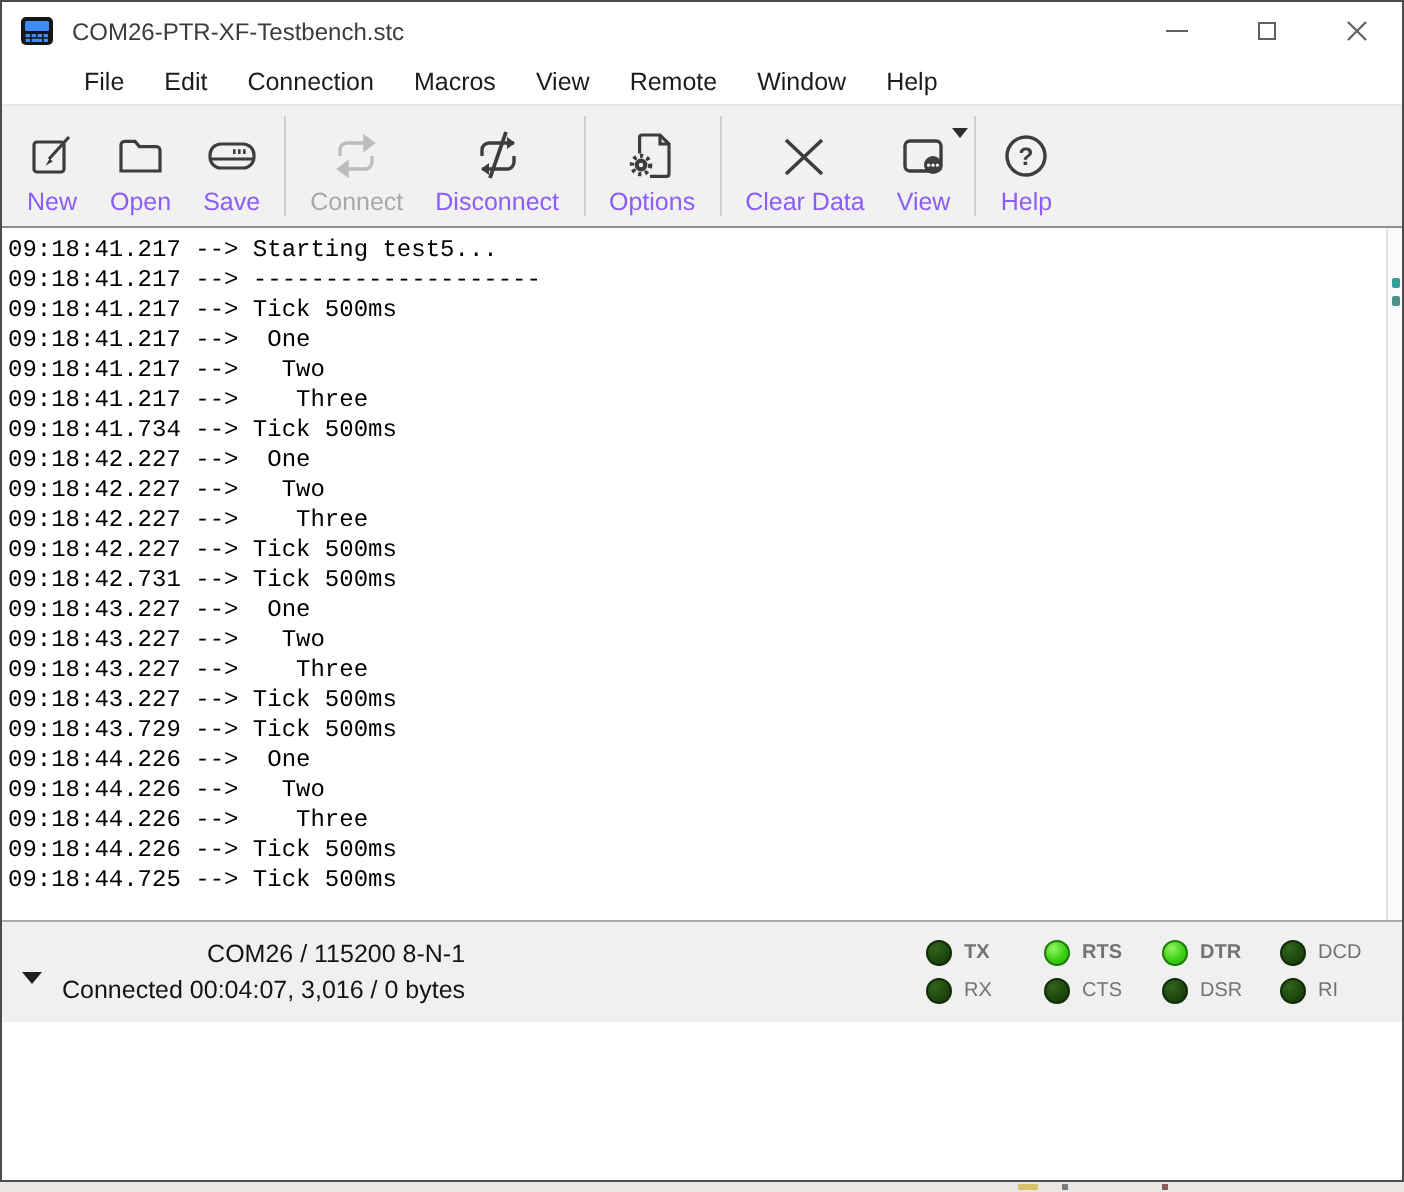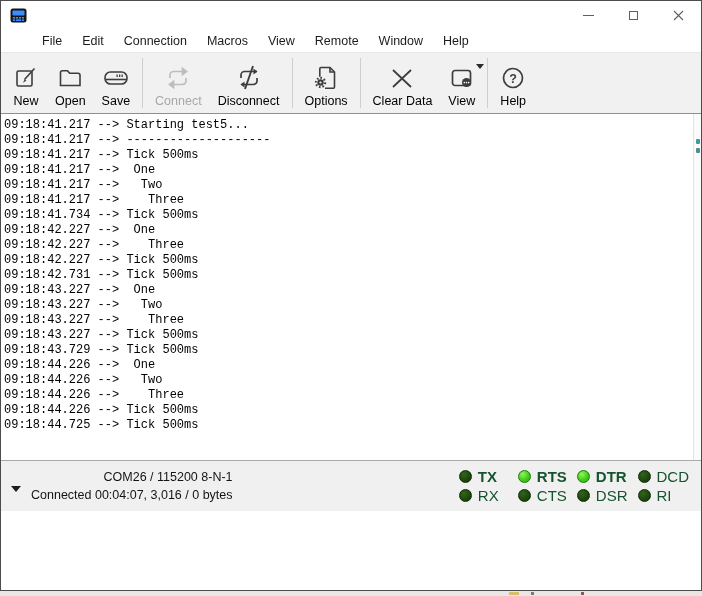--- a/index.html
+++ b/index.html
@@ -26,21 +26,21 @@
   .menubar{height:22px;flex:none;display:flex;align-items:center;padding-left:3px;background:#fff;margin-left:28px;}
   .menu-item{padding:0 10px;font-size:12.5px;color:#1c1c1c;}
   
   .toolbar{
     height:61px;flex:none;background:#f1f1f1;border-top:1px solid #e7e7e7;
     box-sizing:border-box;display:flex;align-items:stretch;padding:2px 0 2px 4px;
   }
   .tb-btn{display:flex;flex-direction:column;align-items:center;justify-content:flex-end;padding:1px 8px 3px;}
   .tb-icon{height:33px;display:flex;align-items:center;justify-content:center;position:relative;}
   .tb-icon svg{display:block;}
-  .tb-label{font-size:12.5px;color:#000000;line-height:14px;white-space:nowrap;}
+  .tb-label{font-size:12.5px;color:#8b5cf6;line-height:14px;white-space:nowrap;}
   .tb-btn.disabled .tb-label{color:#a8a8a8;}
   .tb-btn.disabled svg *{stroke:#bdbdbd !important;}
   .tb-btn.disabled svg .fillpart{fill:#bdbdbd !important;}
   .tb-sep{width:1px;background:#cecece;margin:3px 4px;flex:none;}
   .dropdown-caret{
     position:absolute;right:-9px;top:3px;width:0;height:0;
     border-left:4px solid transparent;border-right:4px solid transparent;border-top:5px solid #2b2b2b;
   }
   
   .terminal{
@@ -66,21 +66,21 @@
   .status-lines{display:flex;flex-direction:column;justify-content:center;text-align:right;}
   .status-line{font-size:12.5px;line-height:18px;color:#141414;}
   .led-grid{
     margin-left:auto;display:grid;grid-auto-flow:column;
     grid-template-rows:repeat(2,17px);column-gap:10px;row-gap:2px;align-items:center;
   }
   .led-item{display:flex;align-items:center;gap:6px;min-width:49px;}
   .led{width:13px;height:13px;border-radius:50%;box-sizing:border-box;flex:none;}
   .led.on{background:radial-gradient(circle at 35% 30%, #93f35f, #3ecf17 55%, #27ab08);border:1px solid #1c7a05;}
   .led.off{background:radial-gradient(circle at 35% 30%, #32641b, #1d470d 60%, #143208);border:1px solid #102b05;}
-  .led-label{font-size:15px;color:#14532d;}
+  .led-label{font-size:10px;color:#737373;}
   .led-label.bold{font-weight:bold;}
   
   .desktop-strip{position:absolute;left:0;right:0;bottom:0;height:5px;background:#e9e6e3;}
   .speck{position:absolute;bottom:1px;height:3px;}
 </style>
 </head>
 <body>
 
 <div class="window">
 
@@ -91,20 +91,21 @@
         <rect x="2.5" y="3.5" width="12" height="5" rx="0.8" fill="#3f8cff"></rect>
         <rect x="2.8" y="10" width="2.2" height="1.6" fill="#3f8cff"></rect>
         <rect x="5.8" y="10" width="2.2" height="1.6" fill="#3f8cff"></rect>
         <rect x="8.8" y="10" width="2.2" height="1.6" fill="#3f8cff"></rect>
         <rect x="11.8" y="10" width="2.2" height="1.6" fill="#3f8cff"></rect>
         <rect x="2.8" y="12.4" width="2.2" height="1.6" fill="#3f8cff"></rect>
         <rect x="5.8" y="12.4" width="5.2" height="1.6" fill="#3f8cff"></rect>
         <rect x="11.8" y="12.4" width="2.2" height="1.6" fill="#3f8cff"></rect>
       </svg>
     </span>
+    <span class="title-text">COM26-PTR-XF-Testbench.stc</span>
     <div class="win-controls">
       <div class="ctrl">
           <span class="glyph-min"></span>
         </div>
       <div class="ctrl">
           <span class="glyph-max"></span>
         </div>
       <div class="ctrl">
         <svg width="11" height="11" viewBox="0 0 11 11">
           <path d="M1 1 L10 10 M10 1 L1 10" stroke="#5f5f5f" stroke-width="1.1" fill="none"></path>
@@ -242,20 +243,21 @@
   <div class="terminal">
     <div>
         <div class="term-line">09:18:41.217 --&gt; Starting test5...</div>
         <div class="term-line">09:18:41.217 --&gt; --------------------</div>
         <div class="term-line">09:18:41.217 --&gt; Tick 500ms</div>
         <div class="term-line">09:18:41.217 --&gt;  One</div>
         <div class="term-line">09:18:41.217 --&gt;   Two</div>
         <div class="term-line">09:18:41.217 --&gt;    Three</div>
         <div class="term-line">09:18:41.734 --&gt; Tick 500ms</div>
         <div class="term-line">09:18:42.227 --&gt;  One</div>
+        <div class="term-line">09:18:42.227 --&gt;   Two</div>
         <div class="term-line">09:18:42.227 --&gt;    Three</div>
         <div class="term-line">09:18:42.227 --&gt; Tick 500ms</div>
         <div class="term-line">09:18:42.731 --&gt; Tick 500ms</div>
         <div class="term-line">09:18:43.227 --&gt;  One</div>
         <div class="term-line">09:18:43.227 --&gt;   Two</div>
         <div class="term-line">09:18:43.227 --&gt;    Three</div>
         <div class="term-line">09:18:43.227 --&gt; Tick 500ms</div>
         <div class="term-line">09:18:43.729 --&gt; Tick 500ms</div>
         <div class="term-line">09:18:44.226 --&gt;  One</div>
         <div class="term-line">09:18:44.226 --&gt;   Two</div>

